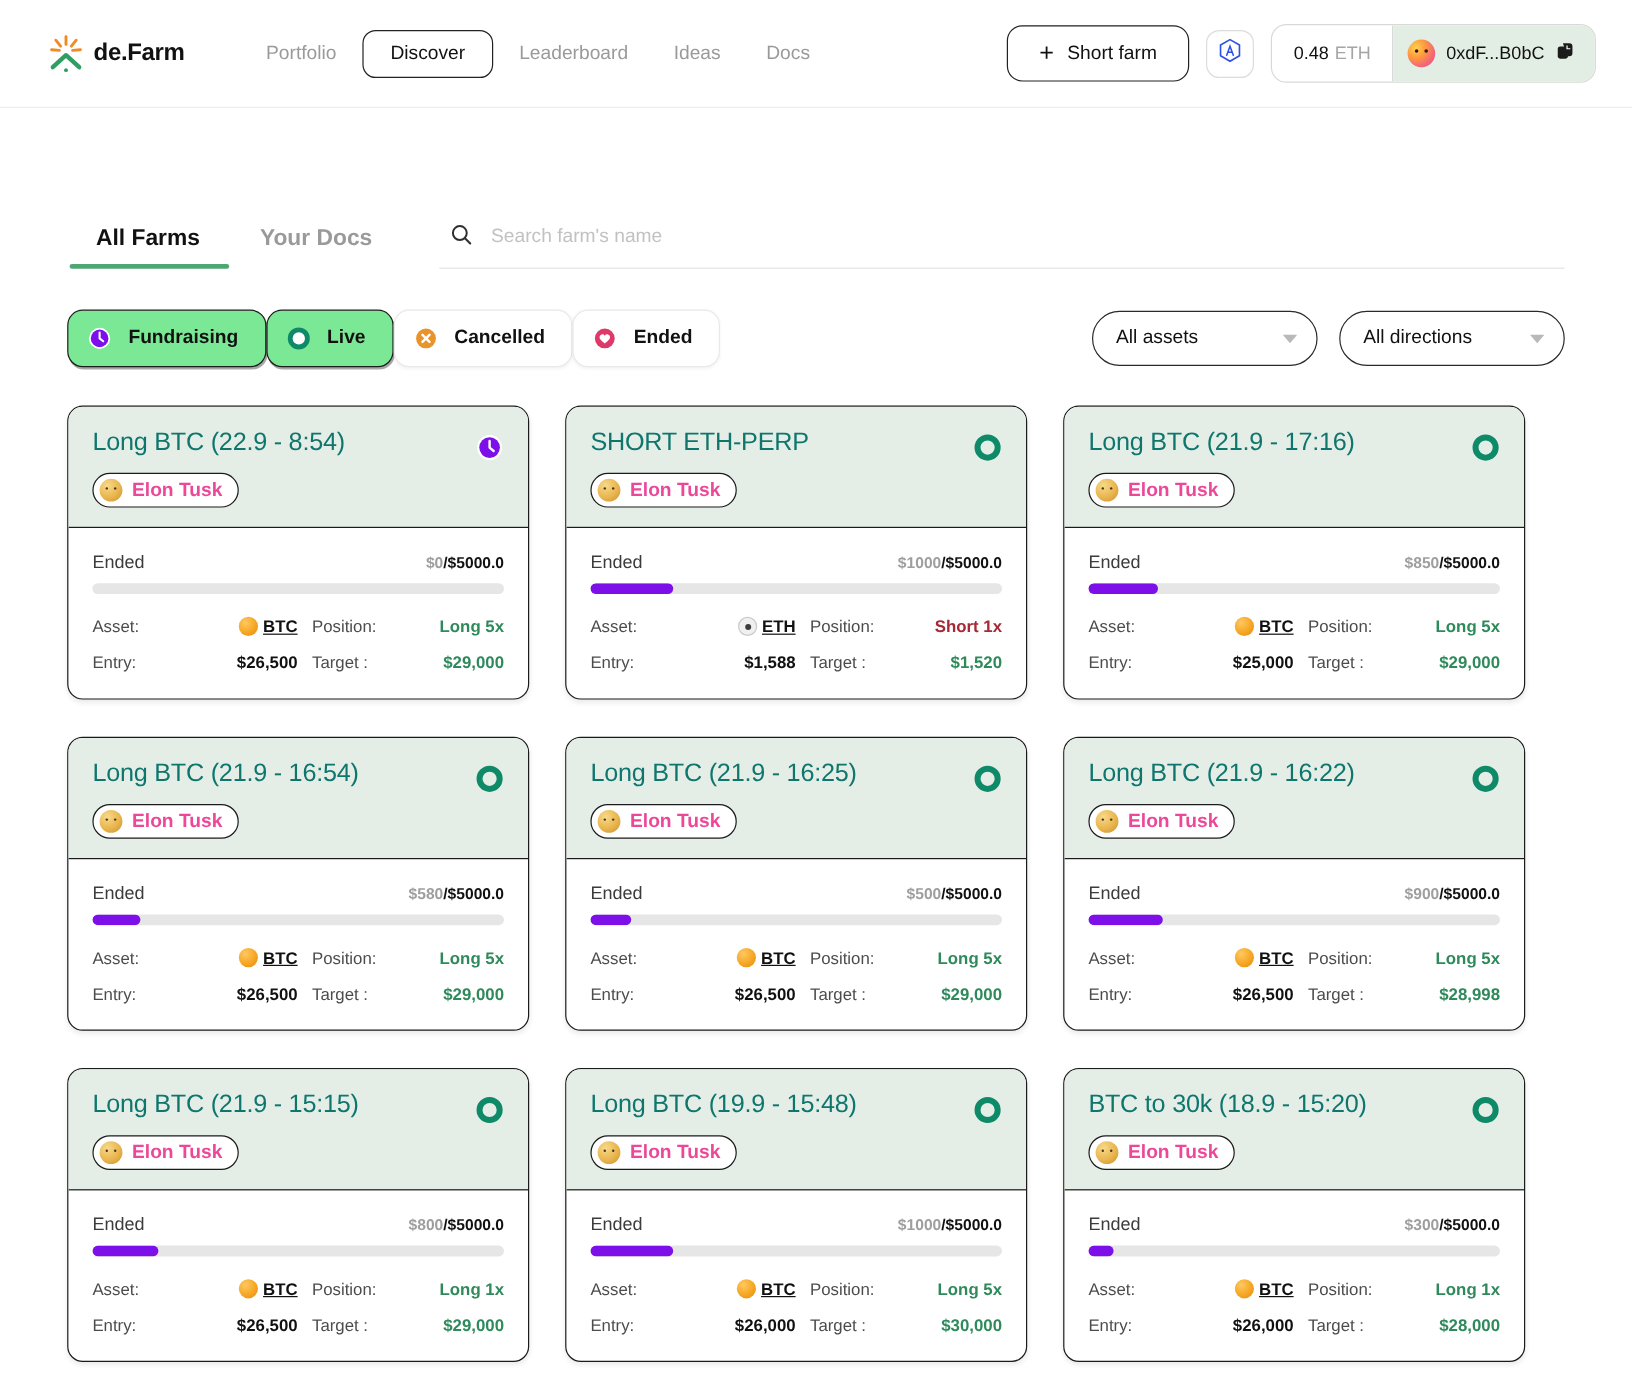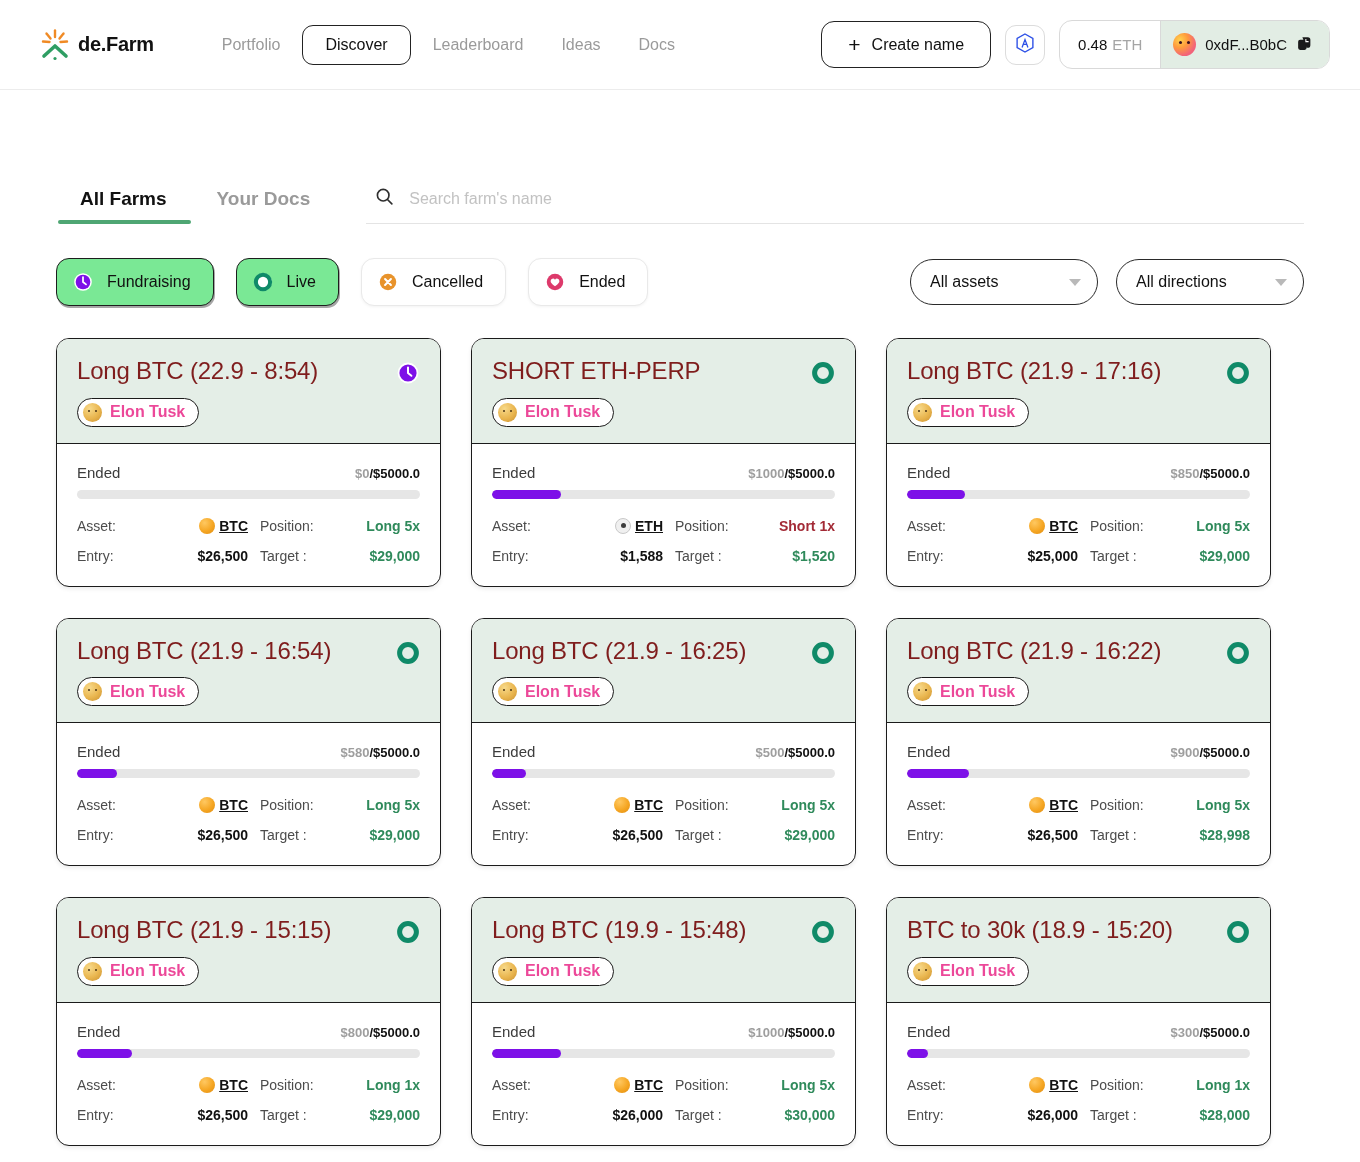--- a/index.html
+++ b/index.html
@@ -102,21 +102,21 @@
   .search-input {
     border: none; outline: none; font-size: 16px; color: #111;
     font-family: "Liberation Sans", sans-serif; width: 100%; background: transparent;
   }
   .search-input::placeholder { color: #c2c2c2; }
 
   
   .filters-row {
     display: flex; align-items: center; margin-top: 34px;
   }
-  .chips { display: flex; gap: 22px; }
+  .chips { display: flex; gap: 0; font-weight: bold; }
   .chip {
     display: flex; align-items: center; gap: 13px;
     padding: 12px 22px 12px 15px; border-radius: 13px;
     font-size: 16px; color: #111111; background: #ffffff;
     border: 1.5px solid #e9e9e9;
     box-shadow: 0 1px 3px rgba(0,0,0,0.05);
     white-space: nowrap;
   }
   .chip.on {
     background: #7ae895; border: 1.5px solid #1d1d1d;
@@ -147,21 +147,21 @@
   .card {
     border: 1.5px solid #1b1b1b; border-radius: 13px;
     background: #ffffff; overflow: hidden;
     box-shadow: 0 2px 4px rgba(0,0,0,0.08);
   }
   .card-head {
     background: #e4eee7; border-bottom: 1.5px solid #1b1b1b;
     padding: 18px 20px 16px 20px; position: relative;
   }
   .card-title {
-    font-size: 24px; color: #7f1d1d; letter-spacing: -0.2px;
+    font-size: 21px; color: #0f766e; letter-spacing: -0.2px;
     padding-right: 44px; line-height: 1.15;
   }
   .owner-chip {
     display: inline-flex; align-items: center; gap: 8px;
     margin-top: 13px; background: #ffffff;
     border: 1.2px solid #1b1b1b; border-radius: 20px;
     padding: 4px 13px 4px 5px;
   }
   .owner-name { font-size: 16px; font-weight: bold; color: #ec4899; }
   .owner-av {
@@ -243,21 +243,21 @@
     <div class="nav-item">Portfolio</div>
     <div class="nav-item active">Discover</div>
     <div class="nav-item">Leaderboard</div>
     <div class="nav-item">Ideas</div>
     <div class="nav-item">Docs</div>
   </nav>
 
   <div class="header-right">
     <div class="create-farm">
       <span class="plus-icon">+</span>
-      <span>Create name</span>
+      <span>Short farm</span>
     </div>
 
     <div class="chain-btn">
       <span>
         <svg viewBox="0 0 24 24" width="22" height="22">
           <path d="M12 2.2 L20.6 7.1 V16.9 L12 21.8 L3.4 16.9 V7.1 Z" fill="none" stroke="#2d50e6" stroke-width="1.5"></path>
           <path d="M9 16.4 L12 8.2 L15 16.4 M10.1 13.6 h3.8" fill="none" stroke="#2d50e6" stroke-width="1.4" stroke-linecap="round"></path>
         </svg>
       </span>
     </div>

